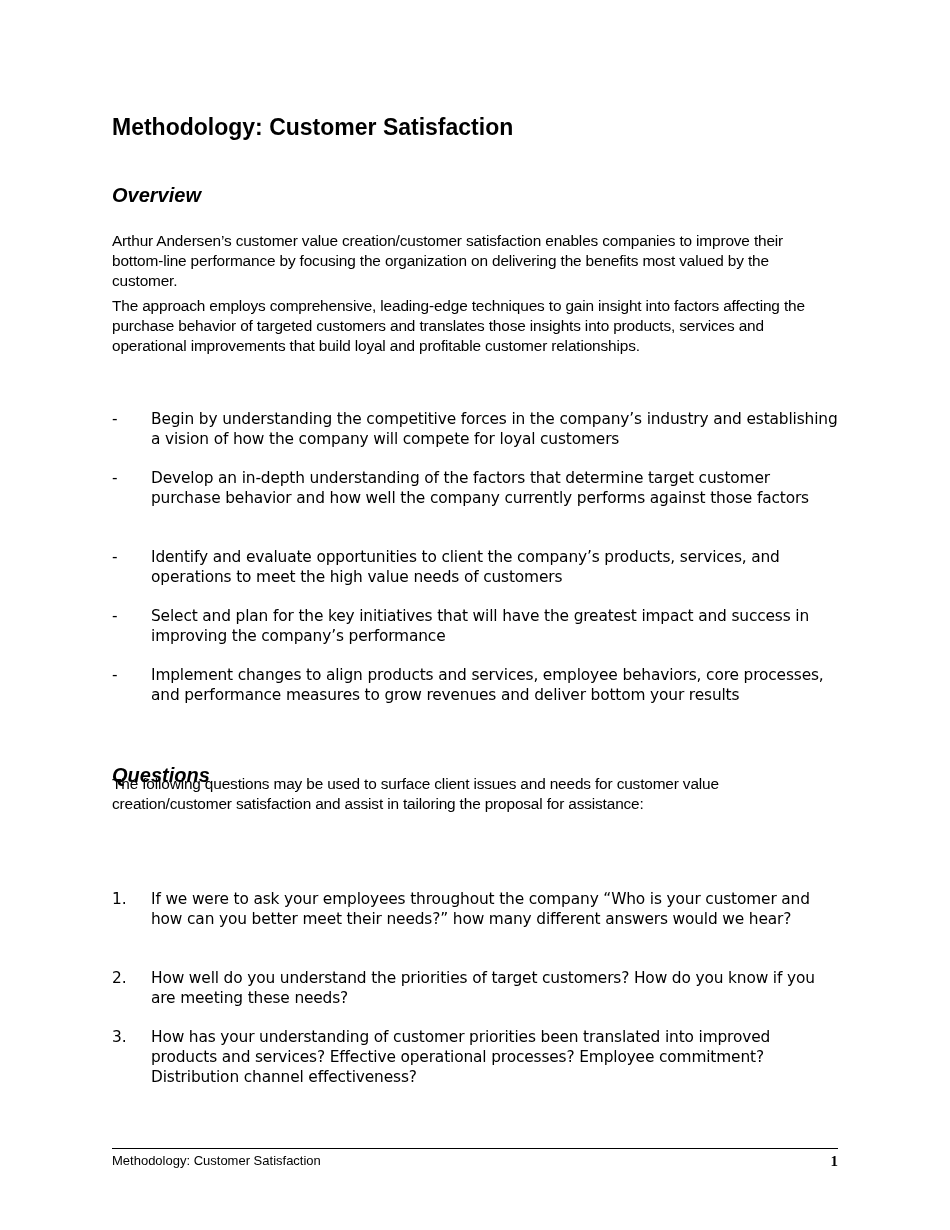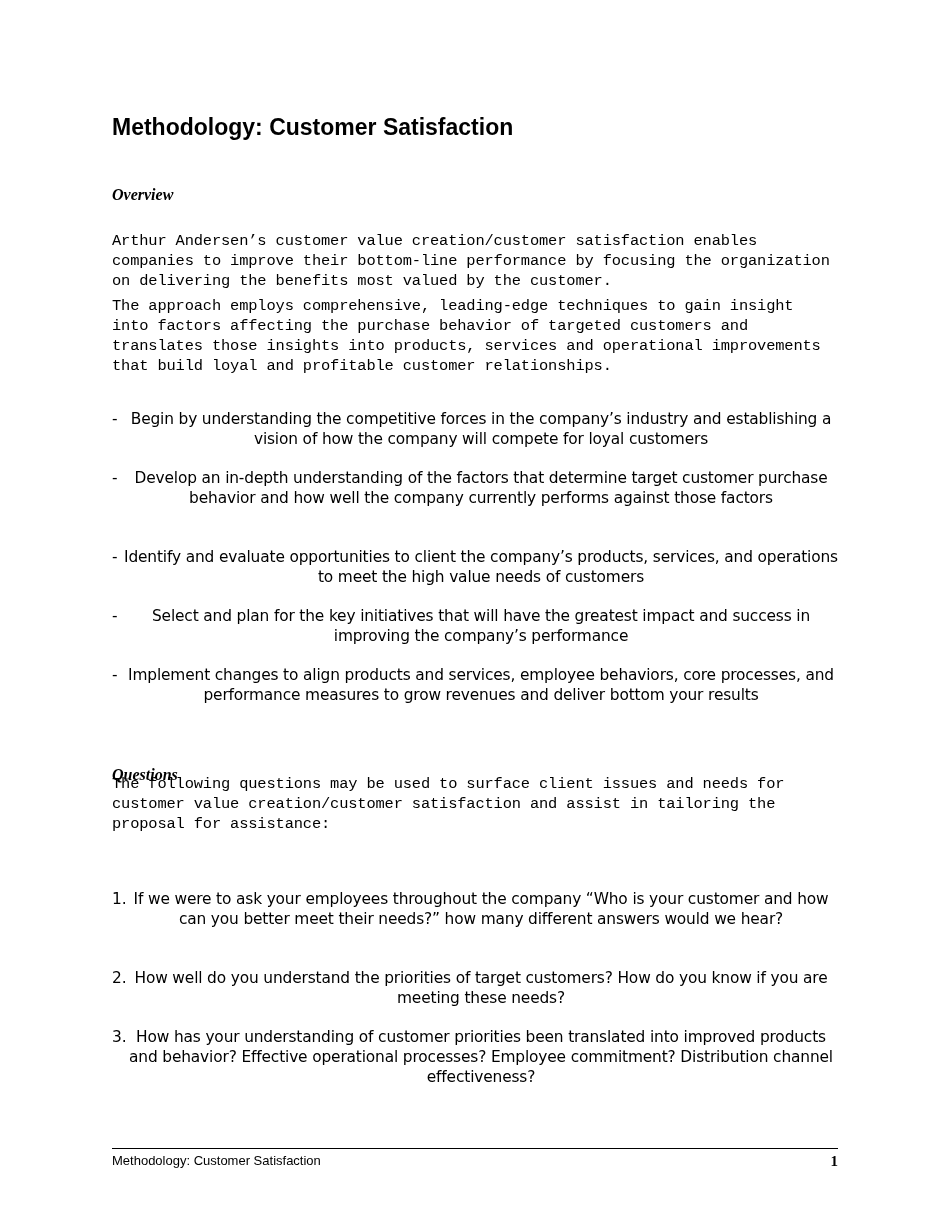--- a/index.html
+++ b/index.html
@@ -4,32 +4,32 @@
 <style>
   html, body { margin: 0; padding: 0; background: #ffffff; }
   body { width: 950px; height: 1230px; position: relative; overflow: hidden; color: #000; }
   .page { position: absolute; left: 112px; top: 0; width: 726px; }
   .title {
     position: absolute; top: 112px; left: 0;
     font-family: "Liberation Sans", sans-serif; font-weight: bold; font-size: 23px; line-height: 30px; white-space: nowrap;
   }
   .h2 {
     position: absolute; left: 0;
-    font-family: Liberation Serif, serif; font-weight: bold; font-style: italic; font-size: 16px; line-height: 26px; white-space: nowrap;
+    font-family: Liberation Sans, sans-serif; font-weight: bold; font-style: italic; font-size: 20px; line-height: 26px; white-space: nowrap;
   }
   .para {
     position: absolute; left: 0; width: 726px;
-    font-family: Liberation Mono, monospace; font-size: 15.4px; line-height: 20px; letter-spacing: -0.15px;
+    font-family: Liberation Sans, sans-serif; font-size: 15.4px; line-height: 20px; letter-spacing: -0.15px;
   }
   .item {
     position: absolute; left: 0; width: 726px;
     font-family: "DejaVu Sans", sans-serif; font-size: 15.4px; line-height: 20px; letter-spacing: -0.15px;
   }
   .item .marker { position: absolute; left: 0; top: 0; width: 28px; }
-  .item .text { margin-left: 12px; display: block; text-align: center; }
+  .item .text { margin-left: 39px; display: block; }
   .footer-rule { position: absolute; left: 112px; top: 1148px; width: 726px; height: 0; border-top: 1px solid #000; }
   .footer-text {
     position: absolute; left: 112px; top: 1153px;
     font-family: "Liberation Sans", sans-serif; font-size: 13px; line-height: 16px; white-space: nowrap;
   }
   .footer-page {
     position: absolute; right: 112px; top: 1152px;
     font-family: "Liberation Serif", serif; font-weight: bold; font-size: 15px; line-height: 18px;
   }
 </style>
@@ -72,19 +72,19 @@
   <div class="item" style="top:889px;">
     <span class="marker">1.</span>
     <span class="text">If we were to ask your employees throughout the company “Who is your customer and how can you better meet their needs?” how many different answers would we hear?</span>
   </div>
   <div class="item" style="top:968px;">
     <span class="marker">2.</span>
     <span class="text">How well do you understand the priorities of target customers?  How do you know if you are meeting these needs?</span>
   </div>
   <div class="item" style="top:1027px;">
     <span class="marker">3.</span>
-    <span class="text">How has your understanding of customer priorities been translated into improved products and behavior? Effective operational processes?  Employee commitment?  Distribution channel effectiveness?</span>
+    <span class="text">How has your understanding of customer priorities been translated into improved products and services? Effective operational processes?  Employee commitment?  Distribution channel effectiveness?</span>
   </div>
 </div>
 
 <div class="footer-rule"></div>
 <div class="footer-text">Methodology: Customer Satisfaction</div>
 <div class="footer-page">1</div>
 
 </body></html>

